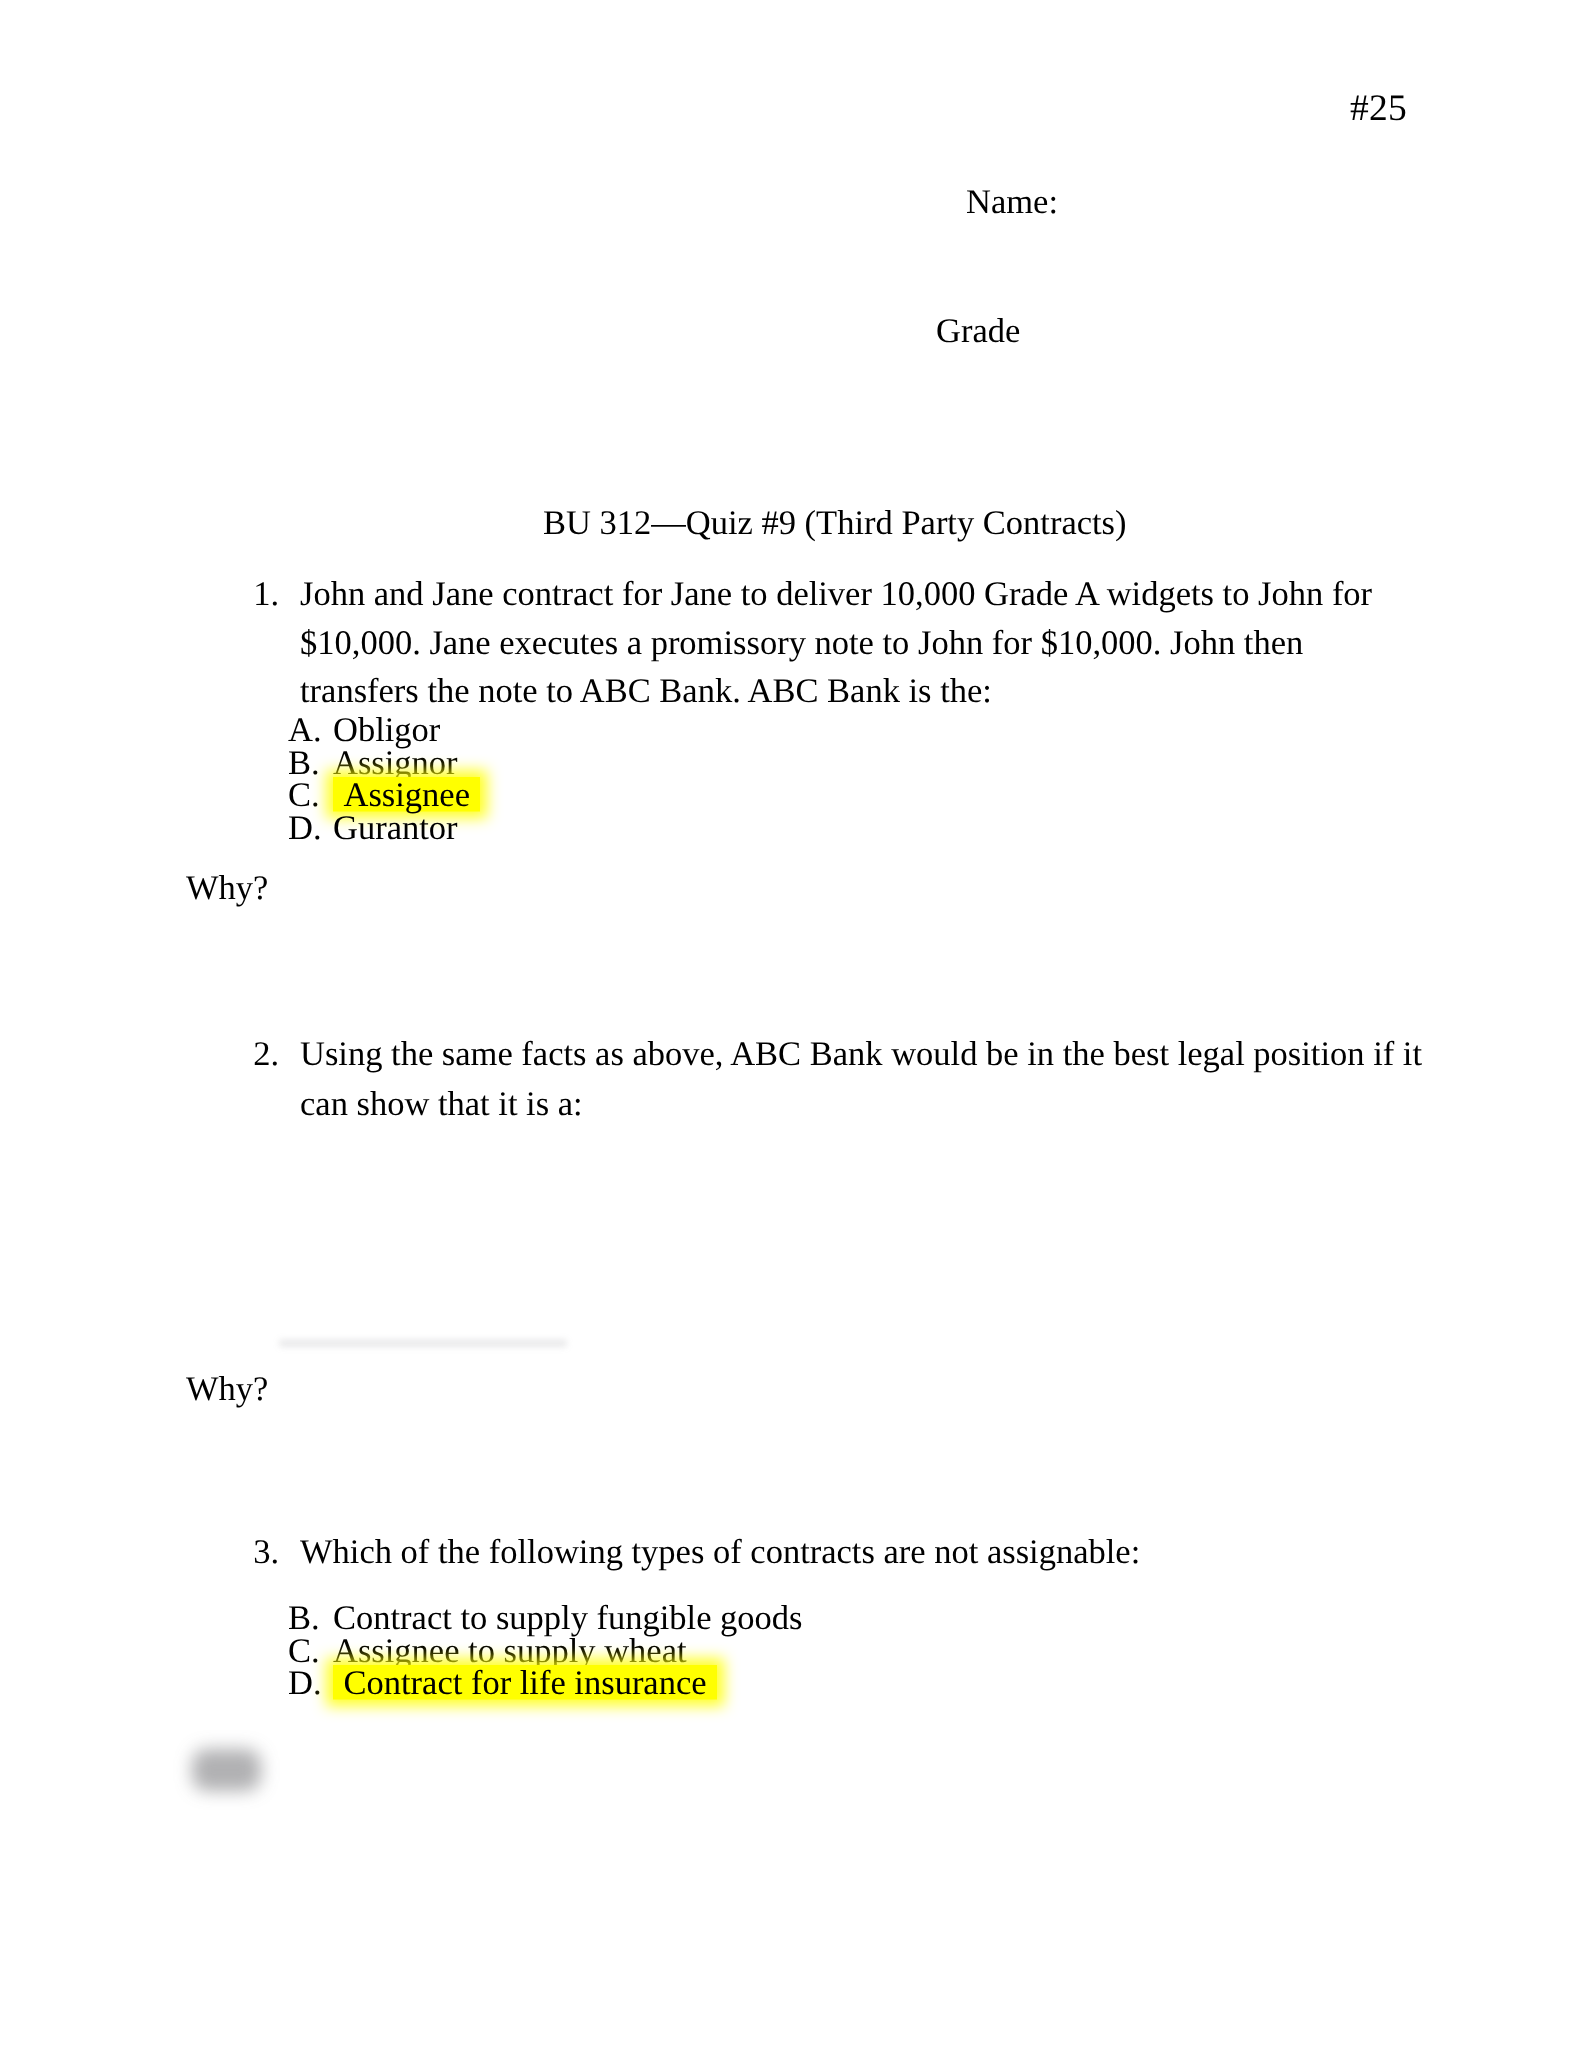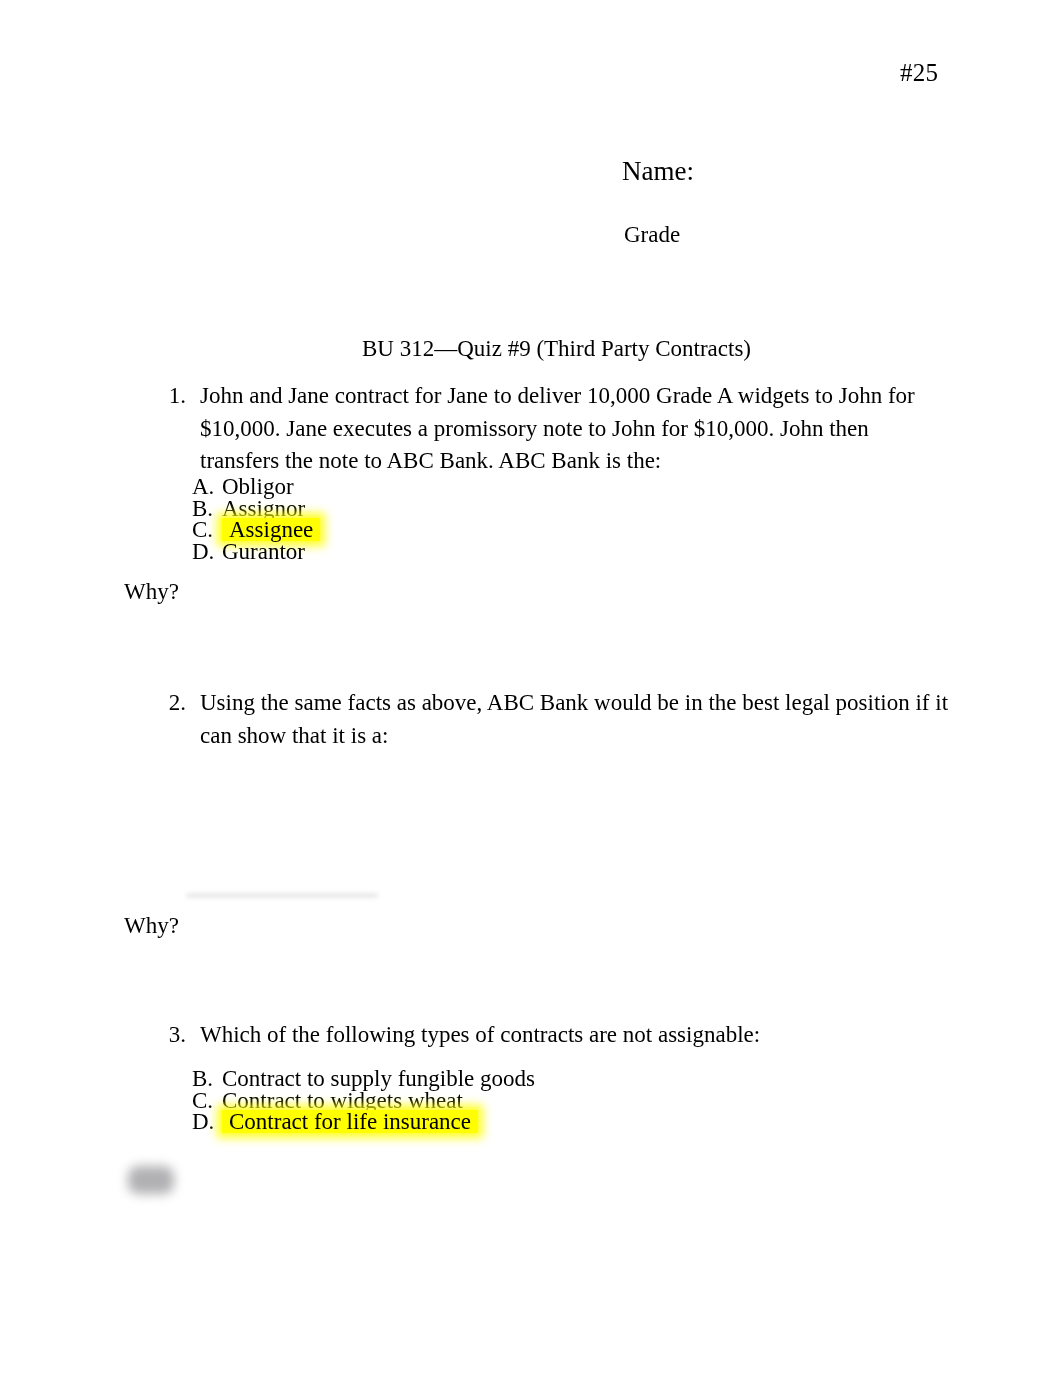--- a/index.html
+++ b/index.html
@@ -23,30 +23,29 @@
   .page-number {
     position: absolute;
     left: 900px;
     top: 58px;
     font-size: 25px;
     line-height: 1.2;
     letter-spacing: 0.2px;
   }
   .name-line {
     position: absolute;
-    left: 622px;
+    left: 644px;
     top: 121px;
-    font-size: 27px;
-    line-height: 1.25;
-    margin-top: 34px;
+    font-size: 23px;
+    line-height: 1.25;
   }
   .grade-line {
     position: absolute;
     left: 624px;
-    top: 221px;
+    top: 207px;
     font-size: 23px;
     line-height: 1.25;
   }
   .quiz-title {
     position: absolute;
     left: 362px;
     top: 335px;
     font-size: 23px;
     line-height: 1.25;
     white-space: nowrap;
@@ -185,21 +184,21 @@
   <div class="question q3">
     <span class="q-number">3.</span>
     <span class="q-text">Which of the following types of contracts are not assignable:</span>
   </div>
 
   <ul class="options opt3">
     <li class="option">
       <span class="opt-letter">B.</span><span class="opt-label">Contract to supply fungible goods</span>
     </li>
     <li class="option">
-      <span class="opt-letter">C.</span><span class="opt-label">Contract to widgets wheat</span>
+      <span class="opt-letter">C.</span><span class="opt-label">Assignee to supply wheat</span>
     </li>
     <li class="option">
       <span class="opt-letter">D.</span><span class="opt-label hl">Contract for life insurance</span>
     </li>
   </ul>
 
   <div class="artifact-smudge"></div>
 
 </div>
 

